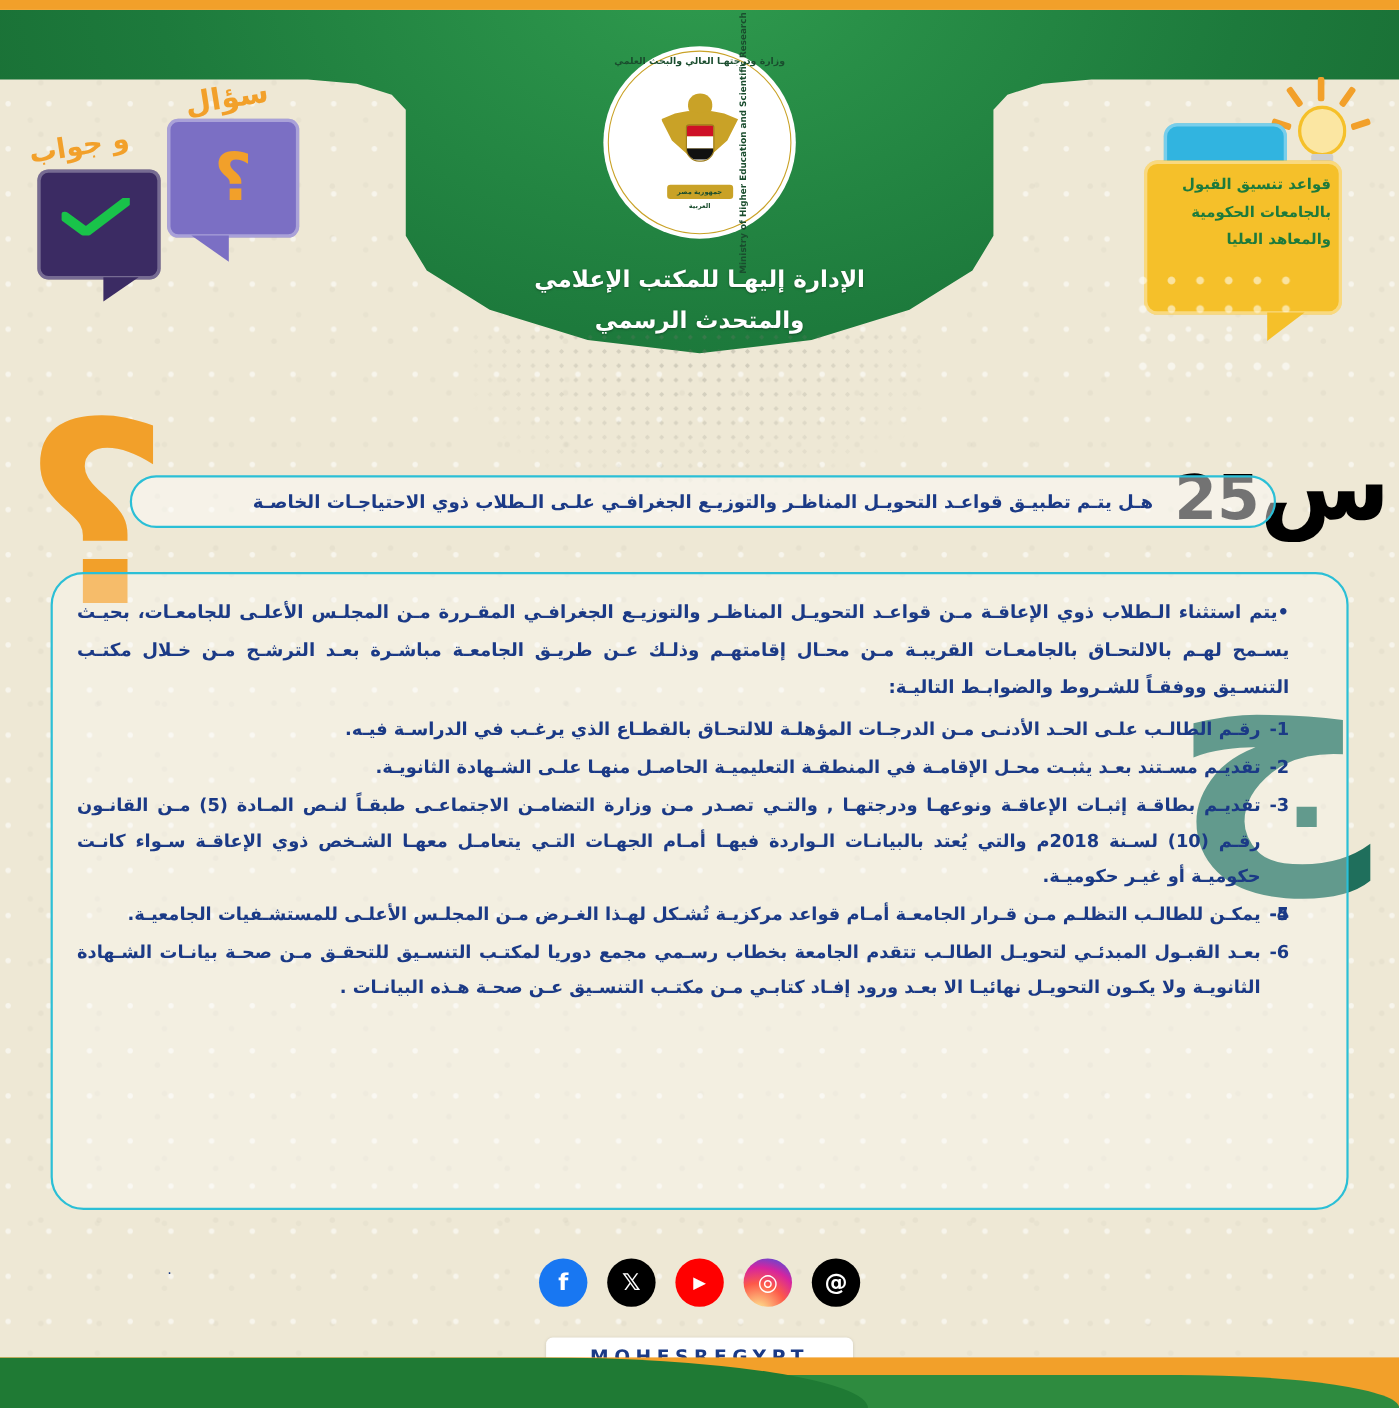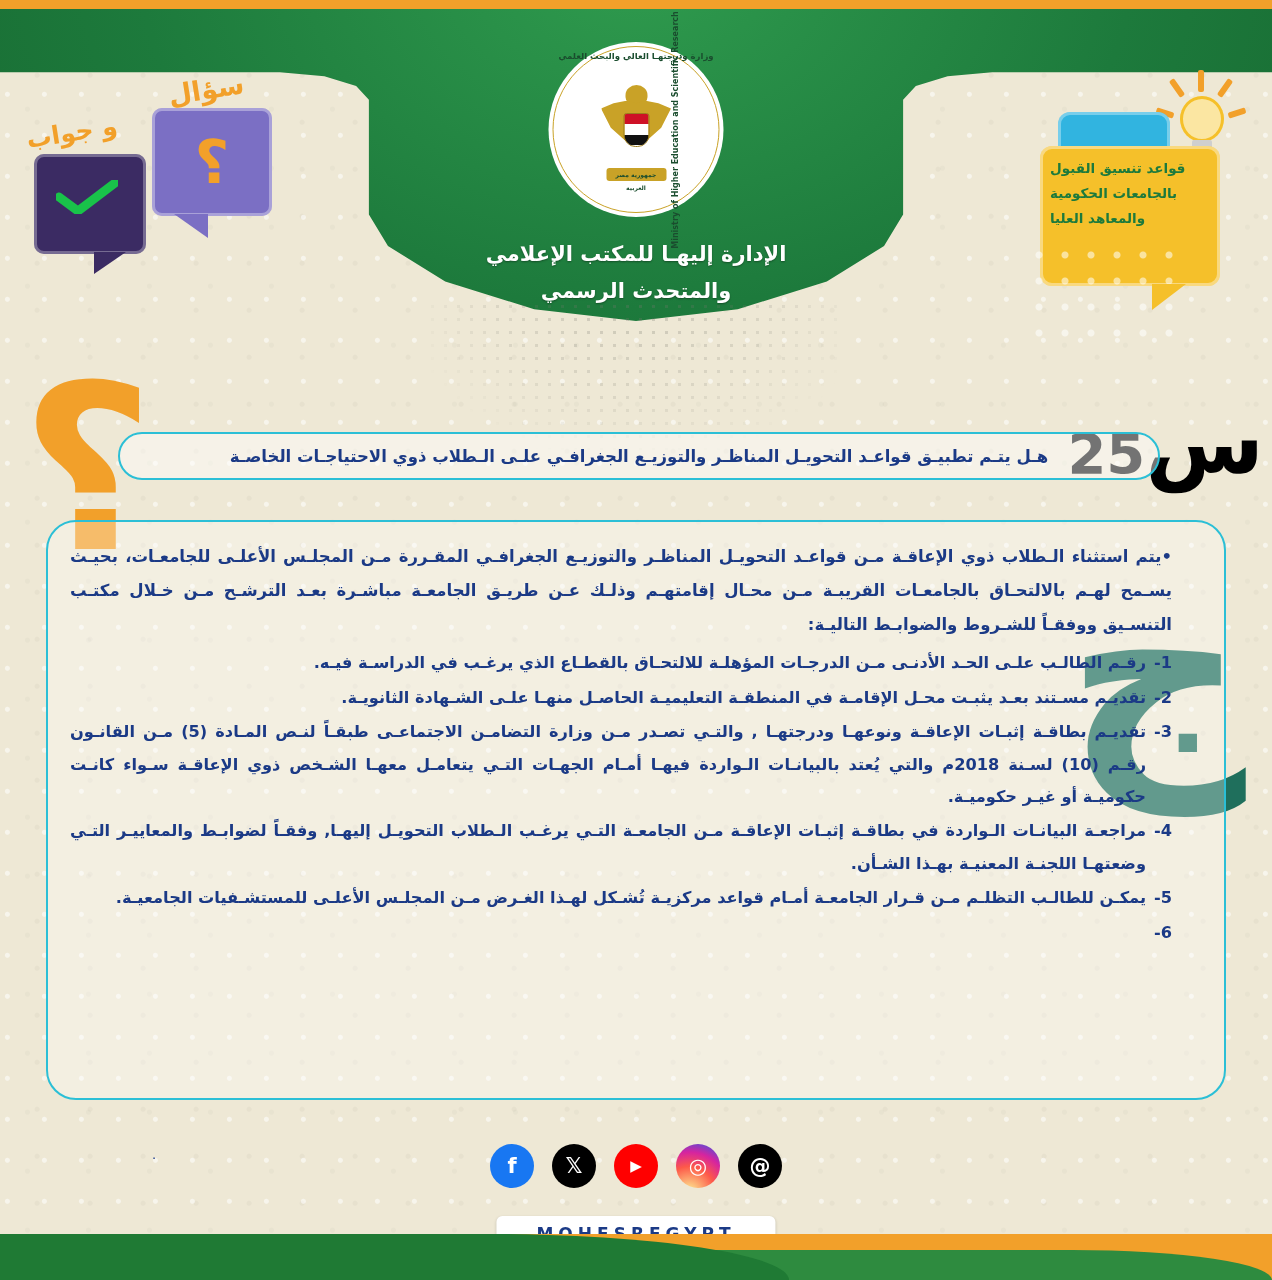--- a/index.html
+++ b/index.html
@@ -167,21 +167,21 @@
     position:absolute; right:34px; top:86px; width:180px; height:140px;
     background:#f5c02a; border-radius:12px; box-shadow:inset 0 0 0 3px rgba(255,255,255,.4);
   }
   .card-yellow:after{
     content:""; position:absolute; bottom:-24px; right:34px;
     border-width:26px 34px 0 0; border-style:solid;
     border-color:#f5c02a transparent transparent transparent;
   }
   .card-yellow .txt{
     position:absolute; inset:10px 10px 8px 10px; color:#1d7a3c;
-    font-size:13.5px; font-weight:bold; line-height:1.85; text-align:left;
+    font-size:13.5px; font-weight:bold; line-height:1.85; text-align:right;
   }
   .bulb{
     position:absolute; right:22px; top:22px; width:62px; height:92px;
   }
   .bulb .glass{
     position:absolute; top:14px; left:10px; width:44px;height:46px;border-radius:50%;
     background:#fbe6a2; box-shadow:inset 0 0 0 3px #f5c02a;
   }
   .bulb .base{
     position:absolute; top:58px; left:22px; width:20px;height:16px;background:#cfcfcf;border-radius:2px;
@@ -348,23 +348,23 @@
 <div class="big-g">ج</div>
 
 <div class="a-box">
   <div class="a-intro">
     <span class="bullet-dot">•</span><span>يتم استثناء الـطلاب ذوي الإعاقـة مـن قواعـد التحويـل المناظـر والتوزيـع الجغرافـي المقـررة مـن المجلـس الأعلـى للجامعـات، بحيـث يسـمح لهـم بالالتحـاق بالجامعـات القريبـة مـن محـال إقامتهـم وذلـك عـن طريـق الجامعـة مباشـرة بعـد الترشـح مـن خـلال مكتـب التنسـيق ووفقـاً للشـروط والضوابـط التاليـة:</span>
   </div>
   <ul class="a-list">
     <li><span class="mk">1-</span><span>رقـم الطالـب علـى الحـد الأدنـى مـن الدرجـات المؤهلـة للالتحـاق بالقطـاع الذي يرغـب في الدراسـة فيـه.</span></li>
     <li><span class="mk">2-</span><span>تقديـم مسـتند بعـد يثبـت محـل الإقامـة في المنطقـة التعليميـة الحاصـل منهـا علـى الشـهادة الثانويـة.</span></li>
     <li><span class="mk">3-</span><span>تقديـم بطاقـة إثبـات الإعاقـة ونوعهـا ودرجتهـا , والتـي تصـدر مـن وزارة التضامـن الاجتماعـى طبقـاً لنـص المـادة (5) مـن القانـون رقـم (10) لسـنة 2018م والتي يُعتد بالبيانـات الـواردة فيهـا أمـام الجهـات التـي يتعامـل معهـا الشـخص ذوي الإعاقـة سـواء كانـت حكوميـة أو غيـر حكوميـة.</span></li>
-    <li><span class="mk">4-</span><span>مراجعـة البيانـات الـواردة في بطاقـة إثبـات الإعاقـة مـن الجامعـة التـي يرغـب الـطلاب التحويـل إليهـا, وفقـاً لضوابـط والمعاييـر التـي وضعتهـا اللجنـة المعنيـة بهـذا الشـأن.</span></li>
+    <li><span class="mk">4-</span></li>
     <li><span class="mk">5-</span><span>يمكـن للطالـب التظلـم مـن قـرار الجامعـة أمـام قواعد مركزيـة تُشـكل لهـذا الغـرض مـن المجلـس الأعلـى للمستشـفيات الجامعيـة.</span></li>
-    <li><span class="mk">6-</span></li>
+    <li><span class="mk">6-</span><span>بعـد القبـول المبدئـي لتحويـل الطالـب تتقدم الجامعة بخطاب رسـمي مجمع دوريا لمكتـب التنسـيق للتحقـق مـن صحـة بيانـات الشـهادة الثانويـة ولا يكـون التحويـل نهائيـا الا بعـد ورود إفـاد كتابـي مـن مكتـب التنسـيق عـن صحـة هـذه البيانـات .</span></li>
   </ul>
 </div>
 
 <div class="tiny-dot">.</div>
 
 <div class="social">
   <div class="s-ic s-fb">
       <span>f</span>
     </div>
   <div class="s-ic s-x">

